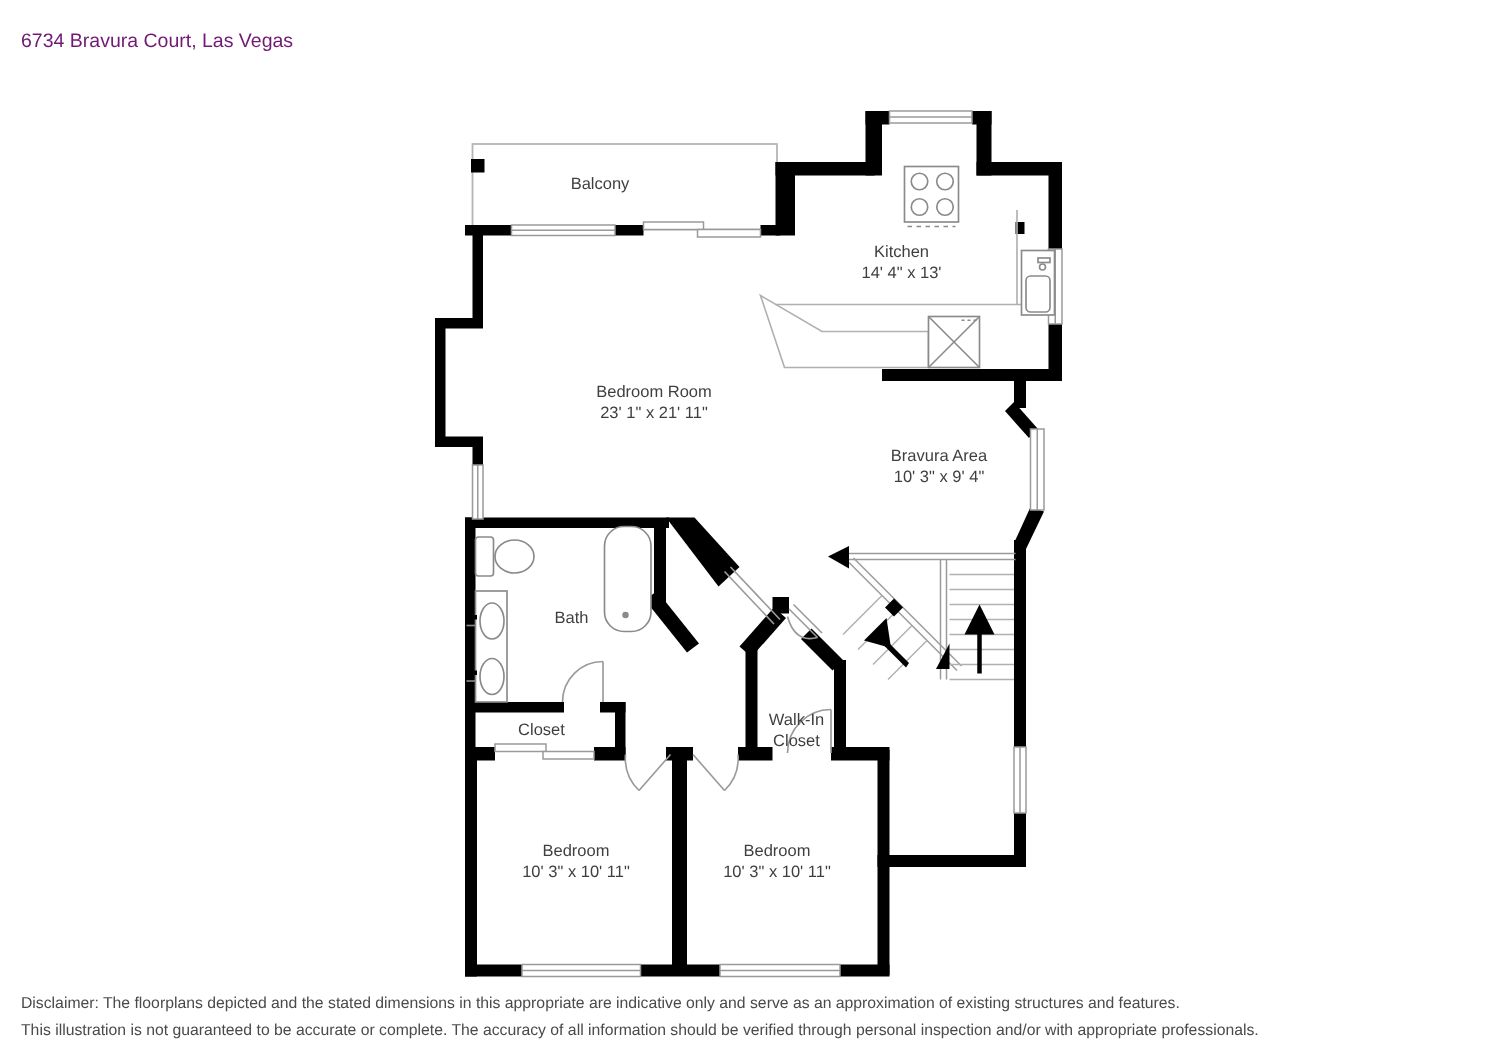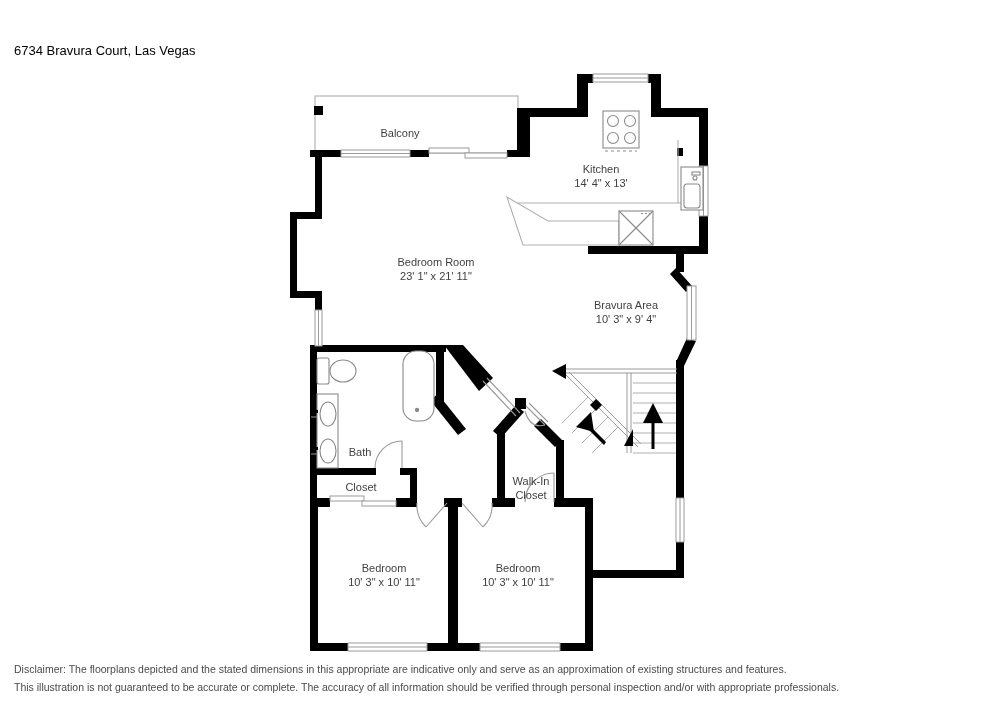--- a/index.html
+++ b/index.html
@@ -1,17 +1,17 @@
 <!DOCTYPE html>
 <html><head>
 <meta charset="utf-8">
 <style>
   html,body{margin:0;padding:0;background:#fff;}
   body{width:1000px;height:707px;position:relative;font-family:"Liberation Sans",sans-serif;overflow:hidden;}
-  .hdr{position:absolute;left:14px;top:18px;color:#000000;font-size:13px;line-height:17px;margin-top:24px;}
+  .hdr{position:absolute;left:14px;top:18px;color:#701a75;font-size:13px;line-height:17px;}
   svg{position:absolute;left:0;top:0;}
   .rl{position:absolute;transform:translate(-50%,-50%);text-align:center;color:#3f3f3f;font-size:11px;line-height:13.5px;white-space:nowrap;}
   .rl.wrap{white-space:normal;width:58px;}
   .disc{position:absolute;left:14px;color:#4a4a4a;font-size:10.5px;line-height:18px;}
   .d1{top:660px;} .d2{top:678px;}
 </style>
 </head>
 <body>
 
 <div class="hdr">
@@ -237,36 +237,36 @@
         <polygon points="643,423 663,423 653,403"></polygon>
       </g>
       <g>
         <polygon points="606,442 591,427 589,430 604,445"></polygon>
         <polygon points="591,412 576,427 594,432"></polygon>
       </g>
     </g>
   </g>
 </svg>
 
-<div class="rl" style="left:400px;top:134px;">
+<div class="rl" style="left:400px;top:124px;">
   <div>Balcony</div>
 </div>
 <div class="rl" style="left:601px;top:176px;">
   <div>Kitchen</div>
   <div>14' 4" x 13'</div>
 </div>
 <div class="rl" style="left:436px;top:269px;">
   <div>Bedroom Room</div>
   <div>23' 1" x 21' 11"</div>
 </div>
 <div class="rl" style="left:626px;top:312px;">
   <div>Bravura Area</div>
   <div>10' 3" x 9' 4"</div>
 </div>
-<div class="rl" style="left:360px;top:413px;margin-top:40px;">
+<div class="rl" style="left:381px;top:413px;">
   <div>Bath</div>
 </div>
 <div class="rl wrap" style="left:531px;top:464px;margin-top:24px;">
   <div>Walk-In Closet</div>
 </div>
 <div class="rl" style="left:361px;top:488px;">
   <div>Closet</div>
 </div>
 <div class="rl" style="left:384px;top:575px;">
   <div>Bedroom</div>

